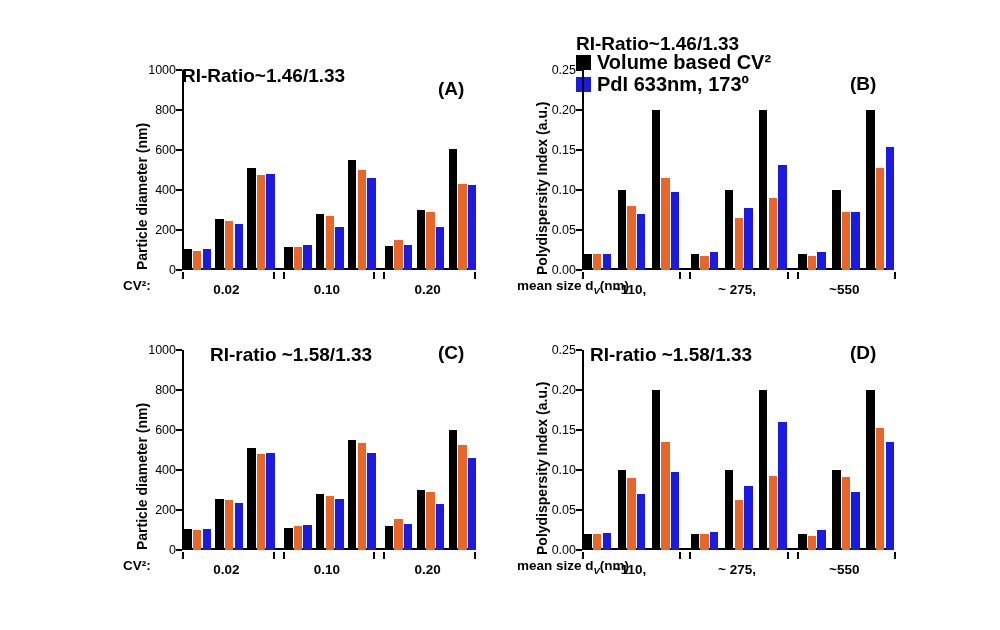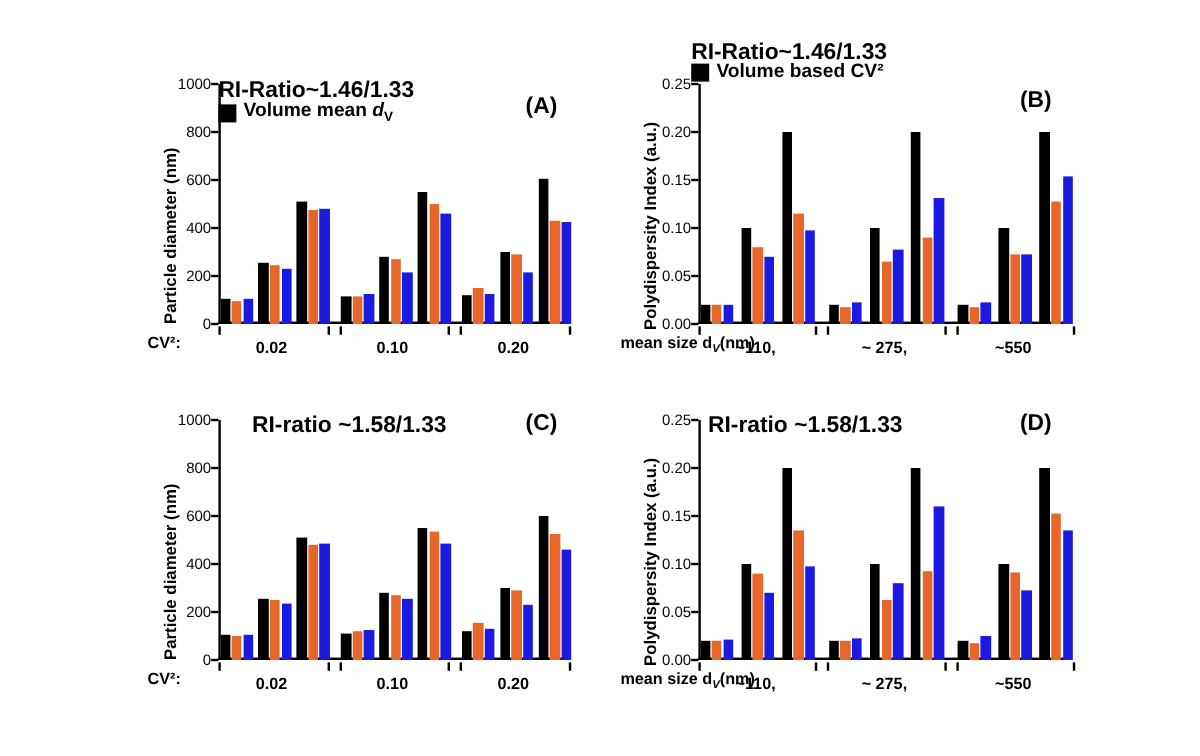--- a/index.html
+++ b/index.html
@@ -47,40 +47,36 @@
   
   .legend{position:absolute;}
   .legend-row{
     display:flex;align-items:center;
     margin-bottom:1px;
     white-space:nowrap;
   }
   .legend-swatch{
     width:15px;height:15px;margin-right:6px;flex:0 0 auto;
   }
-  .legend-text{font-size:16px;font-weight:bold;line-height:1.05;}
+  .legend-text{font-size:20px;font-weight:bold;line-height:1.05;}
   
   .group-bracket{position:absolute;border-left:2.2px solid #000;border-right:2.2px solid #000;border-bottom:0;border-top:0;height:7px;}
   .group-label{position:absolute;font-size:13.5px;font-weight:bold;text-align:center;}
   .xcaption{position:absolute;font-size:13.5px;font-weight:bold;white-space:nowrap;}
   sub{font-size:70%;}
 </style>
 </head>
 <body>
 
 <div class="panel" id="panel-A" style="left:120px;top:20px;width:380px;height:300px;">
   <div class="ylabel" style="left:14px;top:250px;">Particle diameter (nm)</div>
   <div class="chart-note" style="left:62px;top:45px;">RI-Ratio~1.46/1.33</div>
   <div class="panel-letter" style="left:318px;top:58px;">(A)</div>
 
   <div class="legend" style="left:62px;top:65px;">
-    <div class="legend-row">
-      <span class="legend-swatch" style="background:#000000;"></span>
-      <span class="legend-text">Volume mean <i>d</i><sub>V</sub></span>
-    </div>
   </div>
 
   <div class="plot-area" style="left:62px;top:50px;width:290px;height:200px;">
     <div class="axis-line" style="left:0;top:0;width:2px;height:200px;"></div>
     <div class="axis-line" style="left:0;bottom:0;width:290px;height:2.2px;"></div>
     <div class="bars" id="bars-A">
         <div class="bar" style="left: 1.5px; width: 8.4px; height: 21px; background: rgb(0, 0, 0);"></div>
         <div class="bar" style="left: 11.1px; width: 8.4px; height: 19px; background: rgb(232, 102, 42);"></div>
         <div class="bar" style="left: 20.7px; width: 8.4px; height: 21px; background: rgb(26, 26, 224);"></div>
         <div class="bar" style="left: 33.3889px; width: 8.4px; height: 51px; background: rgb(0, 0, 0);"></div>
@@ -138,20 +134,24 @@
 <div class="panel" id="panel-B" style="left:520px;top:20px;width:460px;height:300px;">
   <div class="ylabel" style="left:14px;top:255px;">Polydispersity Index (a.u.)</div>
   <div class="chart-note" style="left:56px;top:13px;">RI-Ratio~1.46/1.33</div>
   <div class="panel-letter" style="left:330px;top:53px;">(B)</div>
 
   <div class="legend" style="left:56px;top:32px;">
     <div class="legend-row">
       <span class="legend-swatch" style="background:#000000;"></span>
       <span class="legend-text">Volume based CV²</span>
     </div>
+    <div class="legend-row">
+      <span class="legend-swatch" style="background:#1A1AE0;"></span>
+      <span class="legend-text">PdI  633nm, 173º</span>
+    </div>
   </div>
 
   <div class="plot-area" style="left:62px;top:50px;width:310px;height:200px;">
     <div class="axis-line" style="left:0;top:0;width:2px;height:200px;"></div>
     <div class="axis-line" style="left:0;bottom:0;width:310px;height:2.2px;"></div>
     <div class="bars" id="bars-B">
         <div class="bar" style="left: 1.5px; width: 8.4px; height: 16px; background: rgb(0, 0, 0);"></div>
         <div class="bar" style="left: 11.1px; width: 8.4px; height: 16px; background: rgb(232, 102, 42);"></div>
         <div class="bar" style="left: 20.7px; width: 8.4px; height: 16px; background: rgb(26, 26, 224);"></div>
         <div class="bar" style="left: 35.6111px; width: 8.4px; height: 80px; background: rgb(0, 0, 0);"></div>

